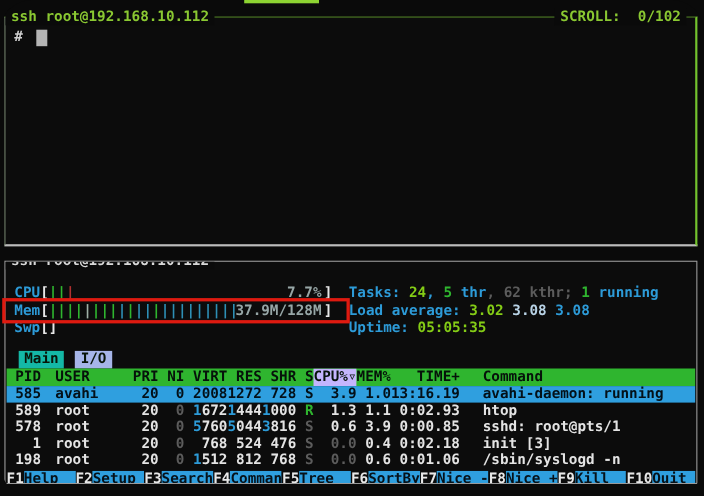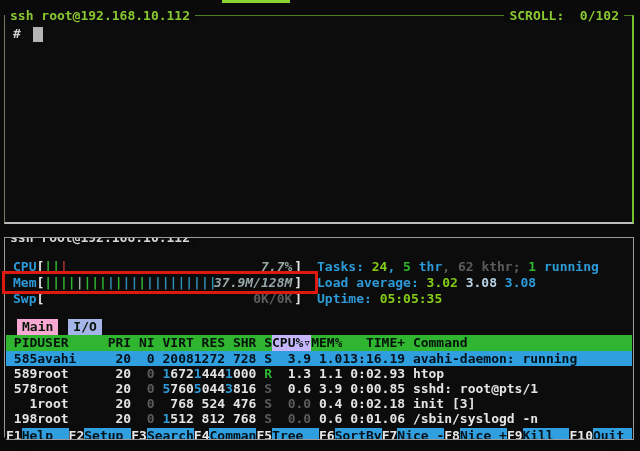--- a/index.html
+++ b/index.html
@@ -16,21 +16,21 @@
   .t-green{color:#8ac832;}
   .t-white{color:#d9d9d9;}
   .artifact{position:absolute;left:222px;top:0;width:68px;height:3px;background:#8dd332;}
 
   
   .prompt{position:absolute;left:8px;top:10px;color:#cfcfcf;}
   .cursor{position:absolute;left:28px;top:11px;width:10px;height:15px;background:#b5b5b5;}
 
   
   .c{color:#2d9bd8;} .w{color:#84cc16;} .g{color:#2fb52f;} .d{color:#5c5c5c;}
-  .lb{color:#b9d3e6;} .vg{color:#97a6a6;font-style:italic;} .rowtext{color:#e4e4e4;} .cy{color:#2d9bd8;}
+  .lb{color:#b9d3e6;} .vg{color:#97a6a6;} .rowtext{color:#e4e4e4;} .cy{color:#2d9bd8;}
 
   
   .meters{position:absolute;left:8px;top:21px;}
   .meter{white-space:pre;height:16px;}
   .mlabel{color:#2d9bd8;}
   .mbrack{color:#e8e8e8;}
   .minner{display:inline-block;width:250px;height:16px;position:relative;vertical-align:top;white-space:pre;}
   .mbars{position:absolute;left:0;top:0;letter-spacing:0;}
   .mval{position:absolute;right:2px;top:0;}
   .bG{color:#2fb52f;} .bB{color:#2e8fb5;} .bR{color:#b03030;} .bW{color:#9fb0a6;}
@@ -39,32 +39,32 @@
   .info{position:absolute;left:312px;top:21px;}
   .info-line{white-space:pre;height:16px;}
 
   
   .anno-box{position:absolute;left:2px;top:271px;width:316px;height:23px;
     border:3px solid #de1a10;box-sizing:border-box;z-index:50;}
 
   
   .tabs{position:absolute;left:12px;top:81px;white-space:pre;}
   .tab{display:inline-block;padding:0 5px;margin-right:10px;color:#081408;height:16px;}
-  .tab-active{background:#f9a8d4;}
+  .tab-active{background:#14b8a6;}
   .tab-idle{background:#a6b5e8;text-align:right;}
 
   
   .hdr{position:absolute;left:1px;right:1px;top:97px;height:16px;background:#2fb52f;color:#06120a;
     white-space:nowrap;overflow:hidden;}
   .rows{position:absolute;left:1px;right:1px;top:113px;}
   .prow{height:15px;white-space:nowrap;overflow:hidden;}
   .prow-sel{background:#2f9fdf;color:#031018;}
   .prow-sel span{color:#031018 !important;}
   .cell{display:inline-block;white-space:pre;overflow:hidden;vertical-align:top;}
-  .al-r{text-align:right;} .al-l{text-align:left;}
+  .al-r{text-align:right;} .al-l{text-align:left;margin-left:13px;}
   .sortbg{background:#c4b5fd;}
 
   
   .fnbar{position:absolute;left:1px;right:1px;top:190px;height:16px;display:flex;overflow:hidden;}
   .fkey{display:flex;}
   .fk-key{color:#e8e8e8;background:#0c0c0c;white-space:pre;}
   .fk-label{color:#06121a;background:#2f9fdf;width:6ch;white-space:pre;overflow:hidden;}
 </style>
 </head>
 <body>
@@ -79,21 +79,21 @@
     <div class="prompt">#</div>
     <div class="cursor"></div>
   </div>
 
   <div class="pane pane-bottom">
     <div class="pane-title t-white">ssh root@192.168.10.112</div>
 
     <div class="meters" id="meters">
         <div class="meter"><span class="mlabel">CPU</span><span class="mbrack">[</span><span class="minner"><span class="mbars"><span class="bG">|</span><span class="bG">|</span><span class="bR">|</span></span><span class="mval vg">7.7%</span></span><span class="mbrack">]</span></div>
         <div class="meter"><span class="mlabel">Mem</span><span class="mbrack">[</span><span class="minner"><span class="mbars"><span class="bG">|</span><span class="bG">|</span><span class="bG">|</span><span class="bG">|</span><span class="bW">|</span><span class="bG">|</span><span class="bG">|</span><span class="bG">|</span><span class="bB">|</span><span class="bG">|</span><span class="bB">|</span><span class="bB">|</span><span class="bG">|</span><span class="bB">|</span><span class="bB">|</span><span class="bB">|</span><span class="bB">|</span><span class="bB">|</span><span class="bB">|</span><span class="bB">|</span><span class="bB">|</span><span class="bB">|</span></span><span class="mval vg">37.9M/128M</span></span><span class="mbrack">]</span></div>
-        <div class="meter"><span class="mlabel">Swp</span><span class="mbrack">[</span><span class="minner"><span class="mbars"></span><span class="mval d">0K/0K</span></span><span class="mbrack">]</span></div>
+        <div class="meter"><span class="mlabel">Swp</span><span class="mbrack">[</span><span class="mbrack">]</span></div>
       </div>
     <div class="info" id="info">
         <div class="info-line"><span class="c">Tasks: </span><span class="w">24</span><span class="c">, </span><span class="g">5</span><span class="c"> thr</span><span class="d">, </span><span class="d">62 kthr; </span><span class="g">1</span><span class="c"> running</span></div>
         <div class="info-line"><span class="c">Load average: </span><span class="w">3.02 </span><span class="lb">3.08 </span><span class="c">3.08</span></div>
         <div class="info-line"><span class="c">Uptime: </span><span class="w">05:05:35</span></div>
       </div>
     <div class="tabs" id="tabs"><span class="tab tab-active">Main</span><span class="tab tab-idle">I/O</span></div>
     <div class="hdr" id="htop-header"><span class="cell al-r" style="width: 4ch;">PID</span><span class="cell al-l" style="width: 8ch;">USER</span><span class="cell al-r" style="width: 4ch;">PRI</span><span class="cell al-r" style="width: 3ch;">NI</span><span class="cell al-r" style="width: 5ch;">VIRT</span><span class="cell al-r" style="width: 4ch;">RES</span><span class="cell al-r" style="width: 4ch;">SHR</span><span class="cell al-r" style="width: 2ch;">S</span><span class="cell al-r sortbg" style="width: 5ch;">CPU%▿</span><span class="cell al-r" style="width: 4ch;">MEM%</span><span class="cell al-r" style="width: 8ch;">TIME+</span><span class="cell al-l" style="padding-left: 1ch;">Command</span></div>
     <div class="rows" id="htop-rows">
         <div class="prow prow-sel"><span class="cell al-r" style="width: 4ch;">585</span><span class="cell al-l" style="width: 8ch;">avahi</span><span class="cell al-r" style="width: 4ch;">20</span><span class="cell al-r" style="width: 3ch;">0</span><span class="cell al-r" style="width: 5ch;">2008</span><span class="cell al-r" style="width: 4ch;">1272</span><span class="cell al-r" style="width: 4ch;">728</span><span class="cell al-r" style="width: 2ch;">S</span><span class="cell al-r" style="width: 5ch;">3.9</span><span class="cell al-r" style="width: 4ch;">1.0</span><span class="cell al-r" style="width: 8ch;">13:16.19</span><span class="cell al-l" style="padding-left: 1ch;">avahi-daemon: running</span></div>

